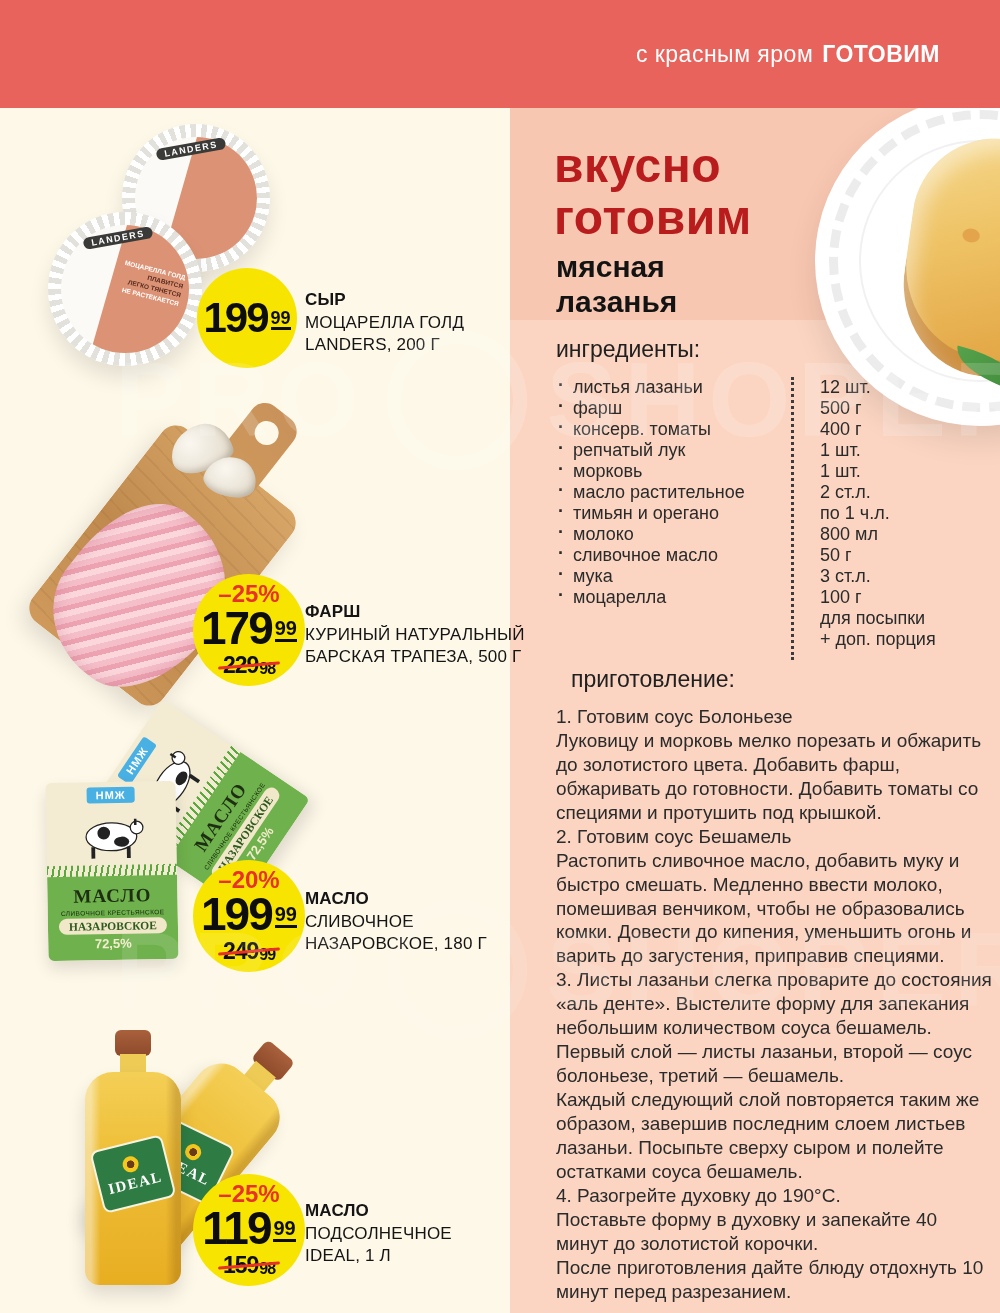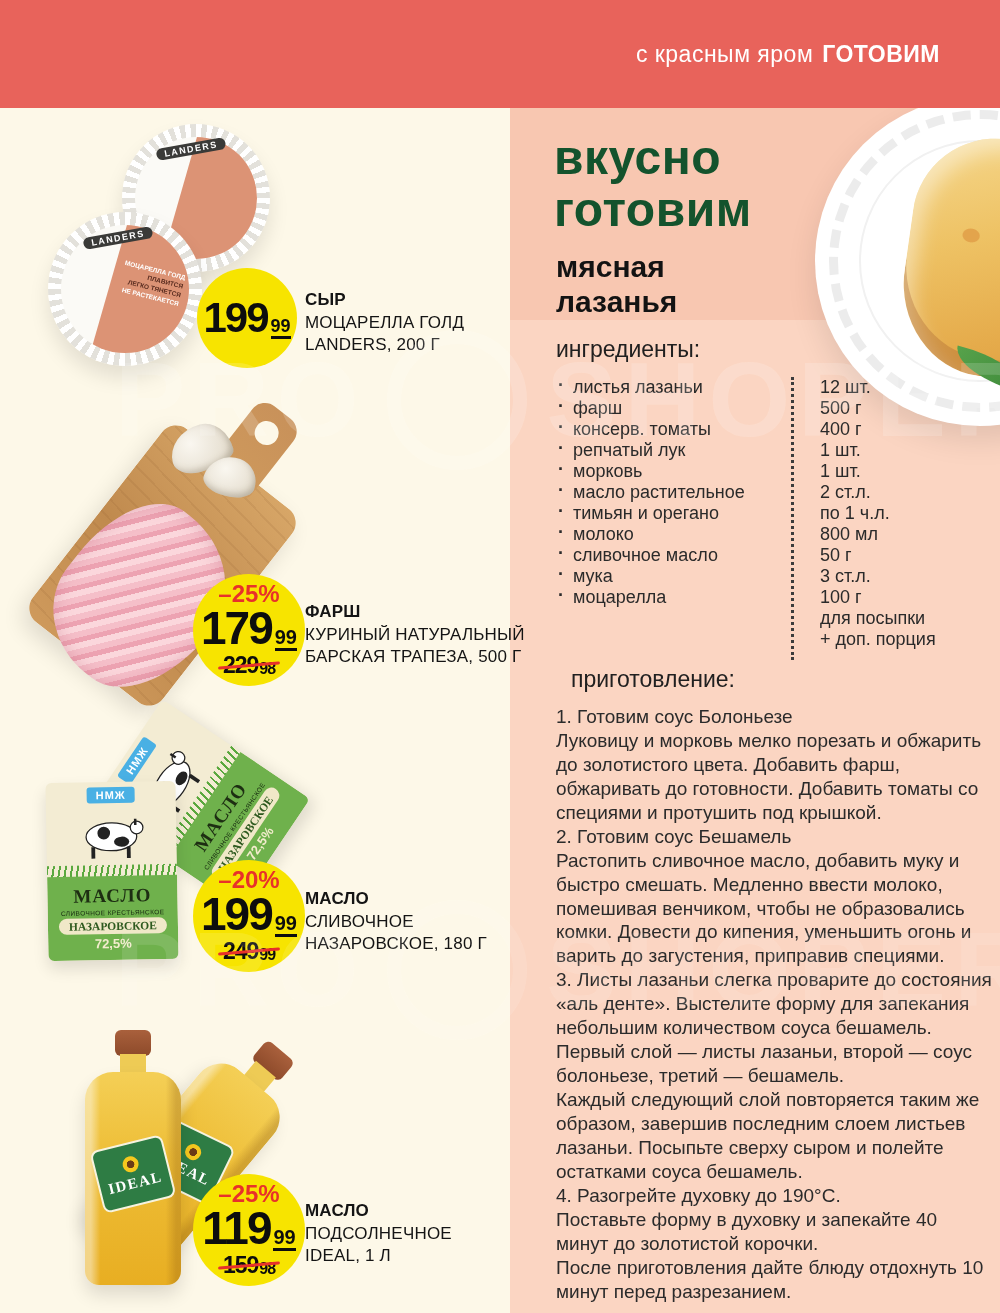--- a/index.html
+++ b/index.html
@@ -13,21 +13,21 @@
   .header{
     position:absolute; left:0; top:0; width:1000px; height:108px; background:#e8635b;
     display:flex; align-items:center; justify-content:flex-end; padding-right:60px;
     color:#fff; font-size:23px; letter-spacing:.5px; z-index:20;
   }
   .header .bold{ font-weight:800; text-transform:uppercase; margin-left:9px; }
 
   
   .rpanel{ position:absolute; left:510px; top:88px; right:0; bottom:0; background:#fbd5c2; overflow:hidden; }
   .title-bg{ position:absolute; left:0; top:0; width:408px; height:232px; background:#f8c7b1; border-radius:0 0 70px 0; z-index:0; }
-  .r-title{ position:absolute; left:44px; top:44px; font-size:48px; font-weight:800; line-height:1.08; letter-spacing:.5px; color:#14532d; z-index:2; }
+  .r-title{ position:absolute; left:44px; top:52px; font-size:48px; font-weight:800; line-height:1.08; letter-spacing:.5px; color:#b91c1c; z-index:2; }
   .r-sub{ position:absolute; left:46px; top:162px; font-size:30px; font-weight:700; line-height:1.16; color:#131313; z-index:2; }
   .r-ing-label{ position:absolute; left:46px; top:248px; font-size:23px; color:#202020; z-index:2; }
   .ing-list{ position:absolute; left:46px; top:289px; width:430px; z-index:2; }
   .ing-row{ display:flex; height:21px; font-size:18px; color:#2a2a2a; align-items:center; }
   .ing-name{ flex:0 0 234px; padding-left:17px; position:relative; }
   .ing-name::before{ content:"·"; position:absolute; left:2px; top:-2px; font-weight:700; }
   .ing-name:empty::before{ content:""; }
   .ing-qty{ flex:1; padding-left:30px; }
   .ing-divider{ position:absolute; left:281px; top:289px; height:283px; width:0; border-left:3px dotted #3c3c3c; z-index:2; }
   .r-steps-label{ position:absolute; left:61px; top:578px; font-size:23px; color:#202020; z-index:2; }
@@ -47,21 +47,21 @@
       linear-gradient(160deg,#f6d98f,#eec264 40%,#e5ab4b 75%,#dc9c3f);
     border-radius:38% 30% 35% 40%/35% 38% 30% 40%;
     box-shadow: inset 0 -18px 0 rgba(150,80,40,.28), inset 10px 10px 20px rgba(255,255,255,.45); }
   .leaf{ position:absolute; background:linear-gradient(120deg,#57a24b,#3e8a3a); border-radius:0 100% 0 100%; }
   .leaf.l1{ left:138px; top:258px; width:74px; height:30px; transform:rotate(14deg); }
 
   
   .badge{ position:absolute; background:#f7e400; border-radius:50%; z-index:10;
           display:flex; flex-direction:column; align-items:center; justify-content:center; color:#0d0d0d; }
   .badge .disc{ color:#e8312a; font-weight:700; font-size:24px; line-height:1; }
-  .badge .price{ font-weight:800; font-size:46px; line-height:.98; letter-spacing:-2px; display:flex; align-items:flex-end; }
+  .badge .price{ font-weight:800; font-size:46px; line-height:.98; letter-spacing:-2px; display:flex; align-items:center; }
   .badge .kop{ font-size:20px; font-weight:800; letter-spacing:0; margin:3px 0 0 3px; border-bottom:3px solid #0d0d0d; line-height:1.05; }
   .badge .old{ position:relative; font-weight:800; font-size:23px; line-height:1.1; letter-spacing:-1px; display:flex; align-items:flex-start; margin-top:2px; }
   .badge .oldkop{ font-size:16px; margin-top:7px; margin-left:1px; }
   .badge .old::after{ content:""; position:absolute; left:-5px; right:-5px; top:45%; height:3px; background:#e8312a; transform:rotate(-5deg); border-radius:2px; }
   .badge.sm .price{ font-size:42px; }
   .badge.sm .kop{ font-size:18px; }
 
   
   .plabel{ position:absolute; z-index:10; font-size:17px; line-height:1.33; letter-spacing:.2px; color:#141414; }
   .plabel .cat{ font-weight:800; }

